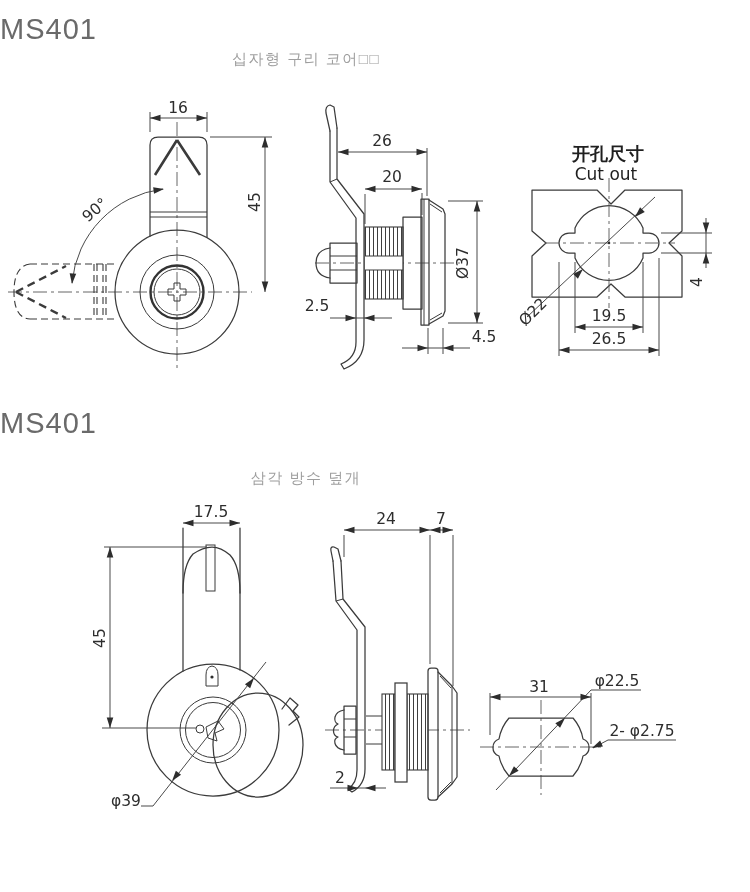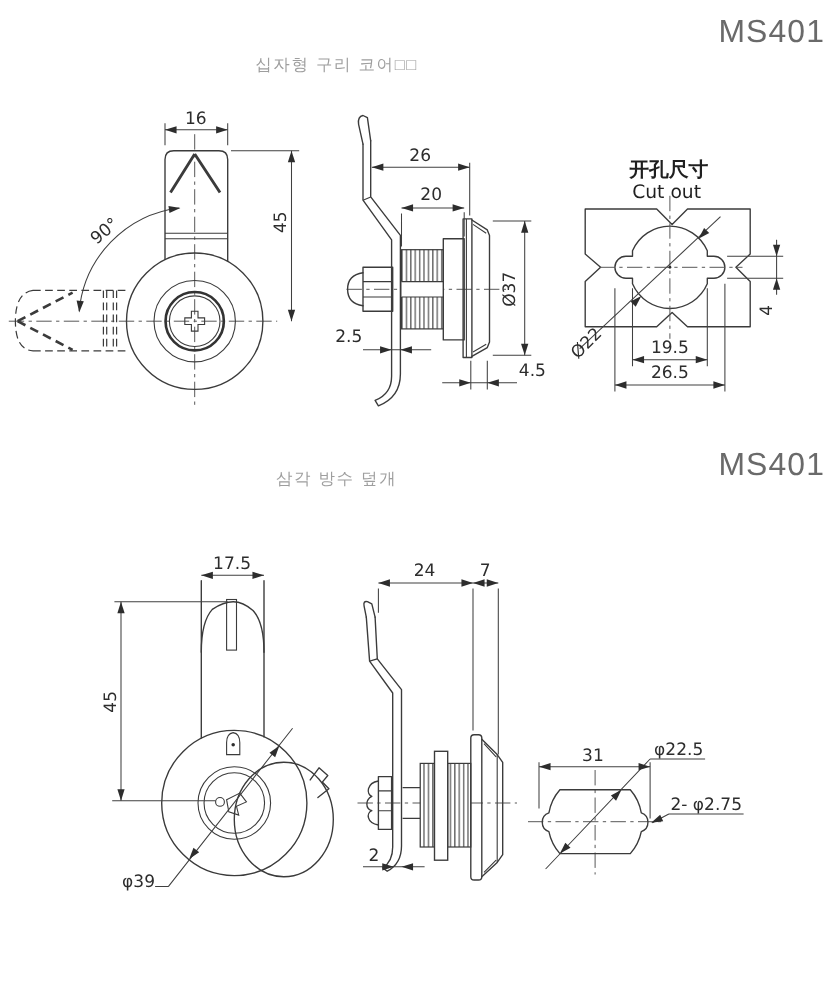--- a/index.html
+++ b/index.html
@@ -1,22 +1,22 @@
 <!DOCTYPE html>
 <html><head>
 <meta charset="utf-8">
 <style>
   html,body{margin:0;padding:0;background:#fff}
   .page{position:relative;width:750px;height:892px;background:#fff;overflow:hidden;
         font-family:"Liberation Sans",sans-serif}
-  .title{position:absolute;left:0;width:750px;text-align:right;font-size:29px;
+  .title{position:absolute;left:0;width:750px;text-align:left;font-size:29px;
          color:#6a6a6a;letter-spacing:1px}
   .subtitle{position:absolute;left:0;width:612px;text-align:center;font-size:15px;
             color:#9e9e9e;letter-spacing:1.5px}
-  .t1{top:13px}.st1{top:50px}.t2{top:407px}.st2{top:426px}
+  .t1{top:13px}.st1{top:50px}.t2{top:407px}.st2{top:469px}
   svg{position:absolute;left:0;top:0}
   .ol{fill:none;stroke:#3b3b3b;stroke-width:1.25;stroke-linejoin:round;stroke-linecap:round}
   .thin{fill:none;stroke:#3b3b3b;stroke-width:1}
   .ring{fill:none;stroke:#333;stroke-width:2.4}
   .vv{fill:none;stroke:#3b3b3b;stroke-width:2.6}
   .vvd{fill:none;stroke:#3b3b3b;stroke-width:2.4;stroke-dasharray:8 5}
   .hid{fill:none;stroke:#3b3b3b;stroke-width:1.1;stroke-dasharray:7 4}
   .cl{fill:none;stroke:#555;stroke-width:.9;stroke-dasharray:14 4 3 4}
   .dim{fill:none;stroke:#404040;stroke-width:.95}
   .arr{fill:#2d2d2d;stroke:none}

